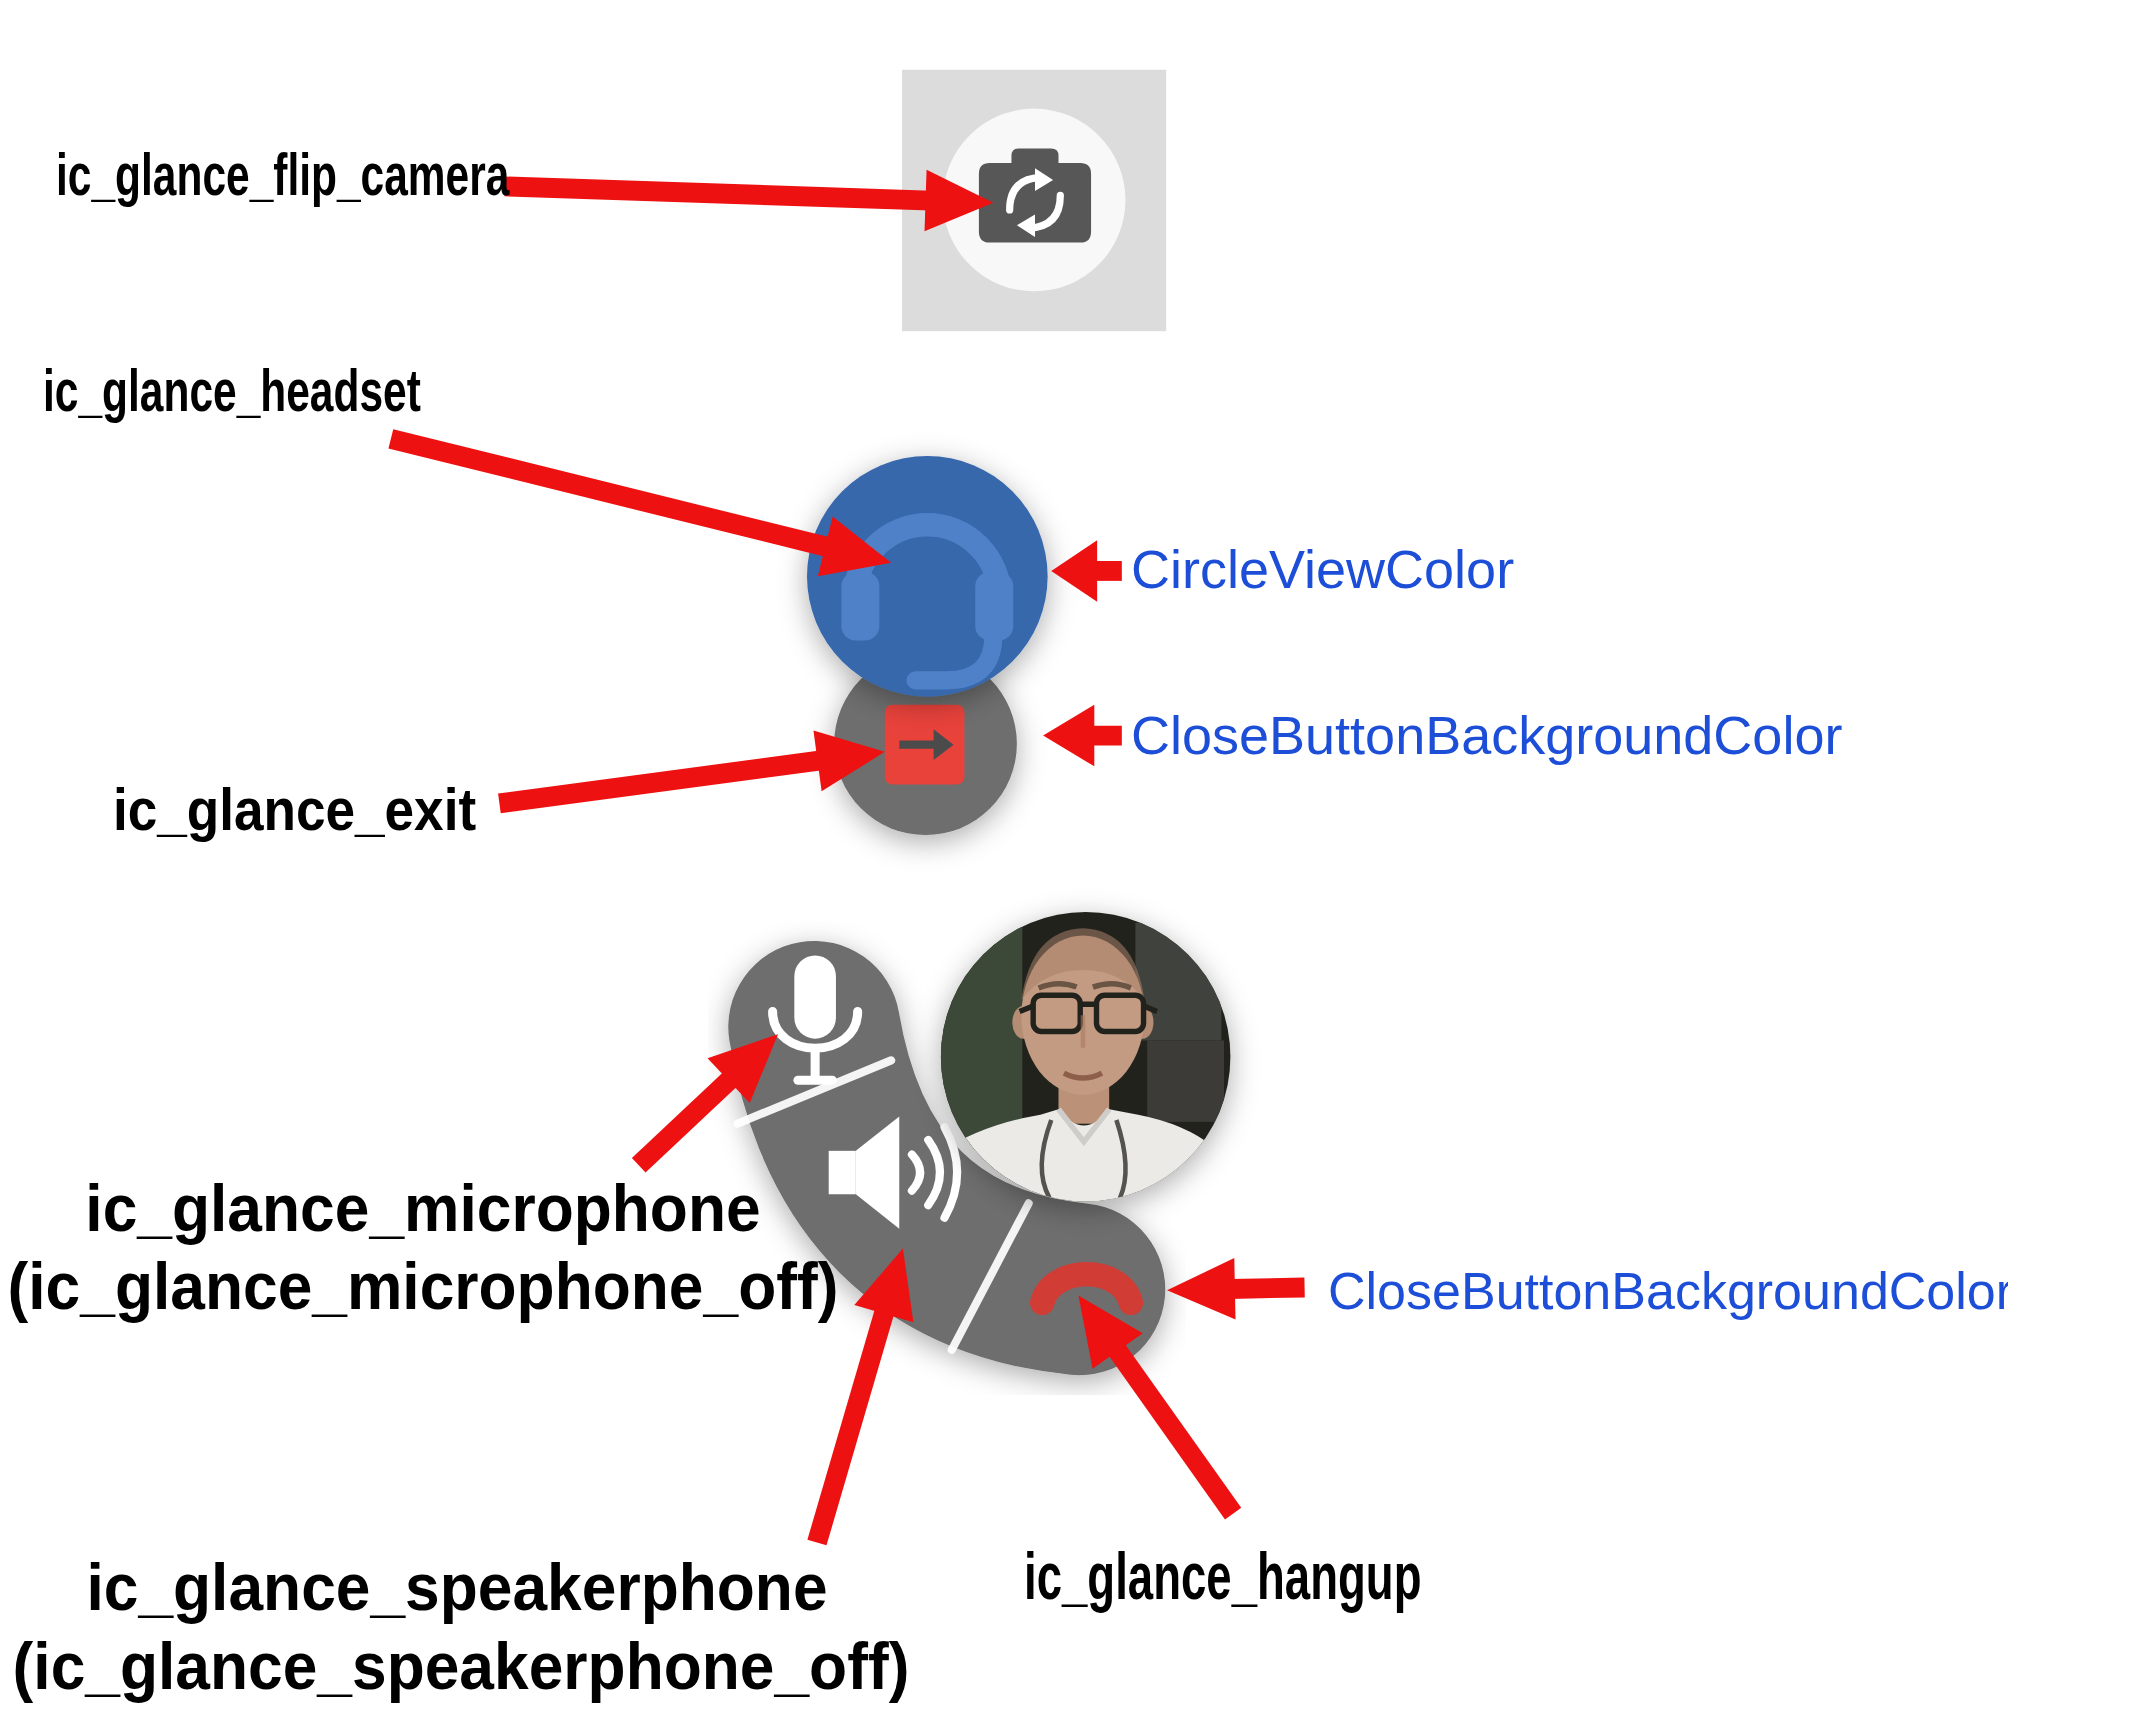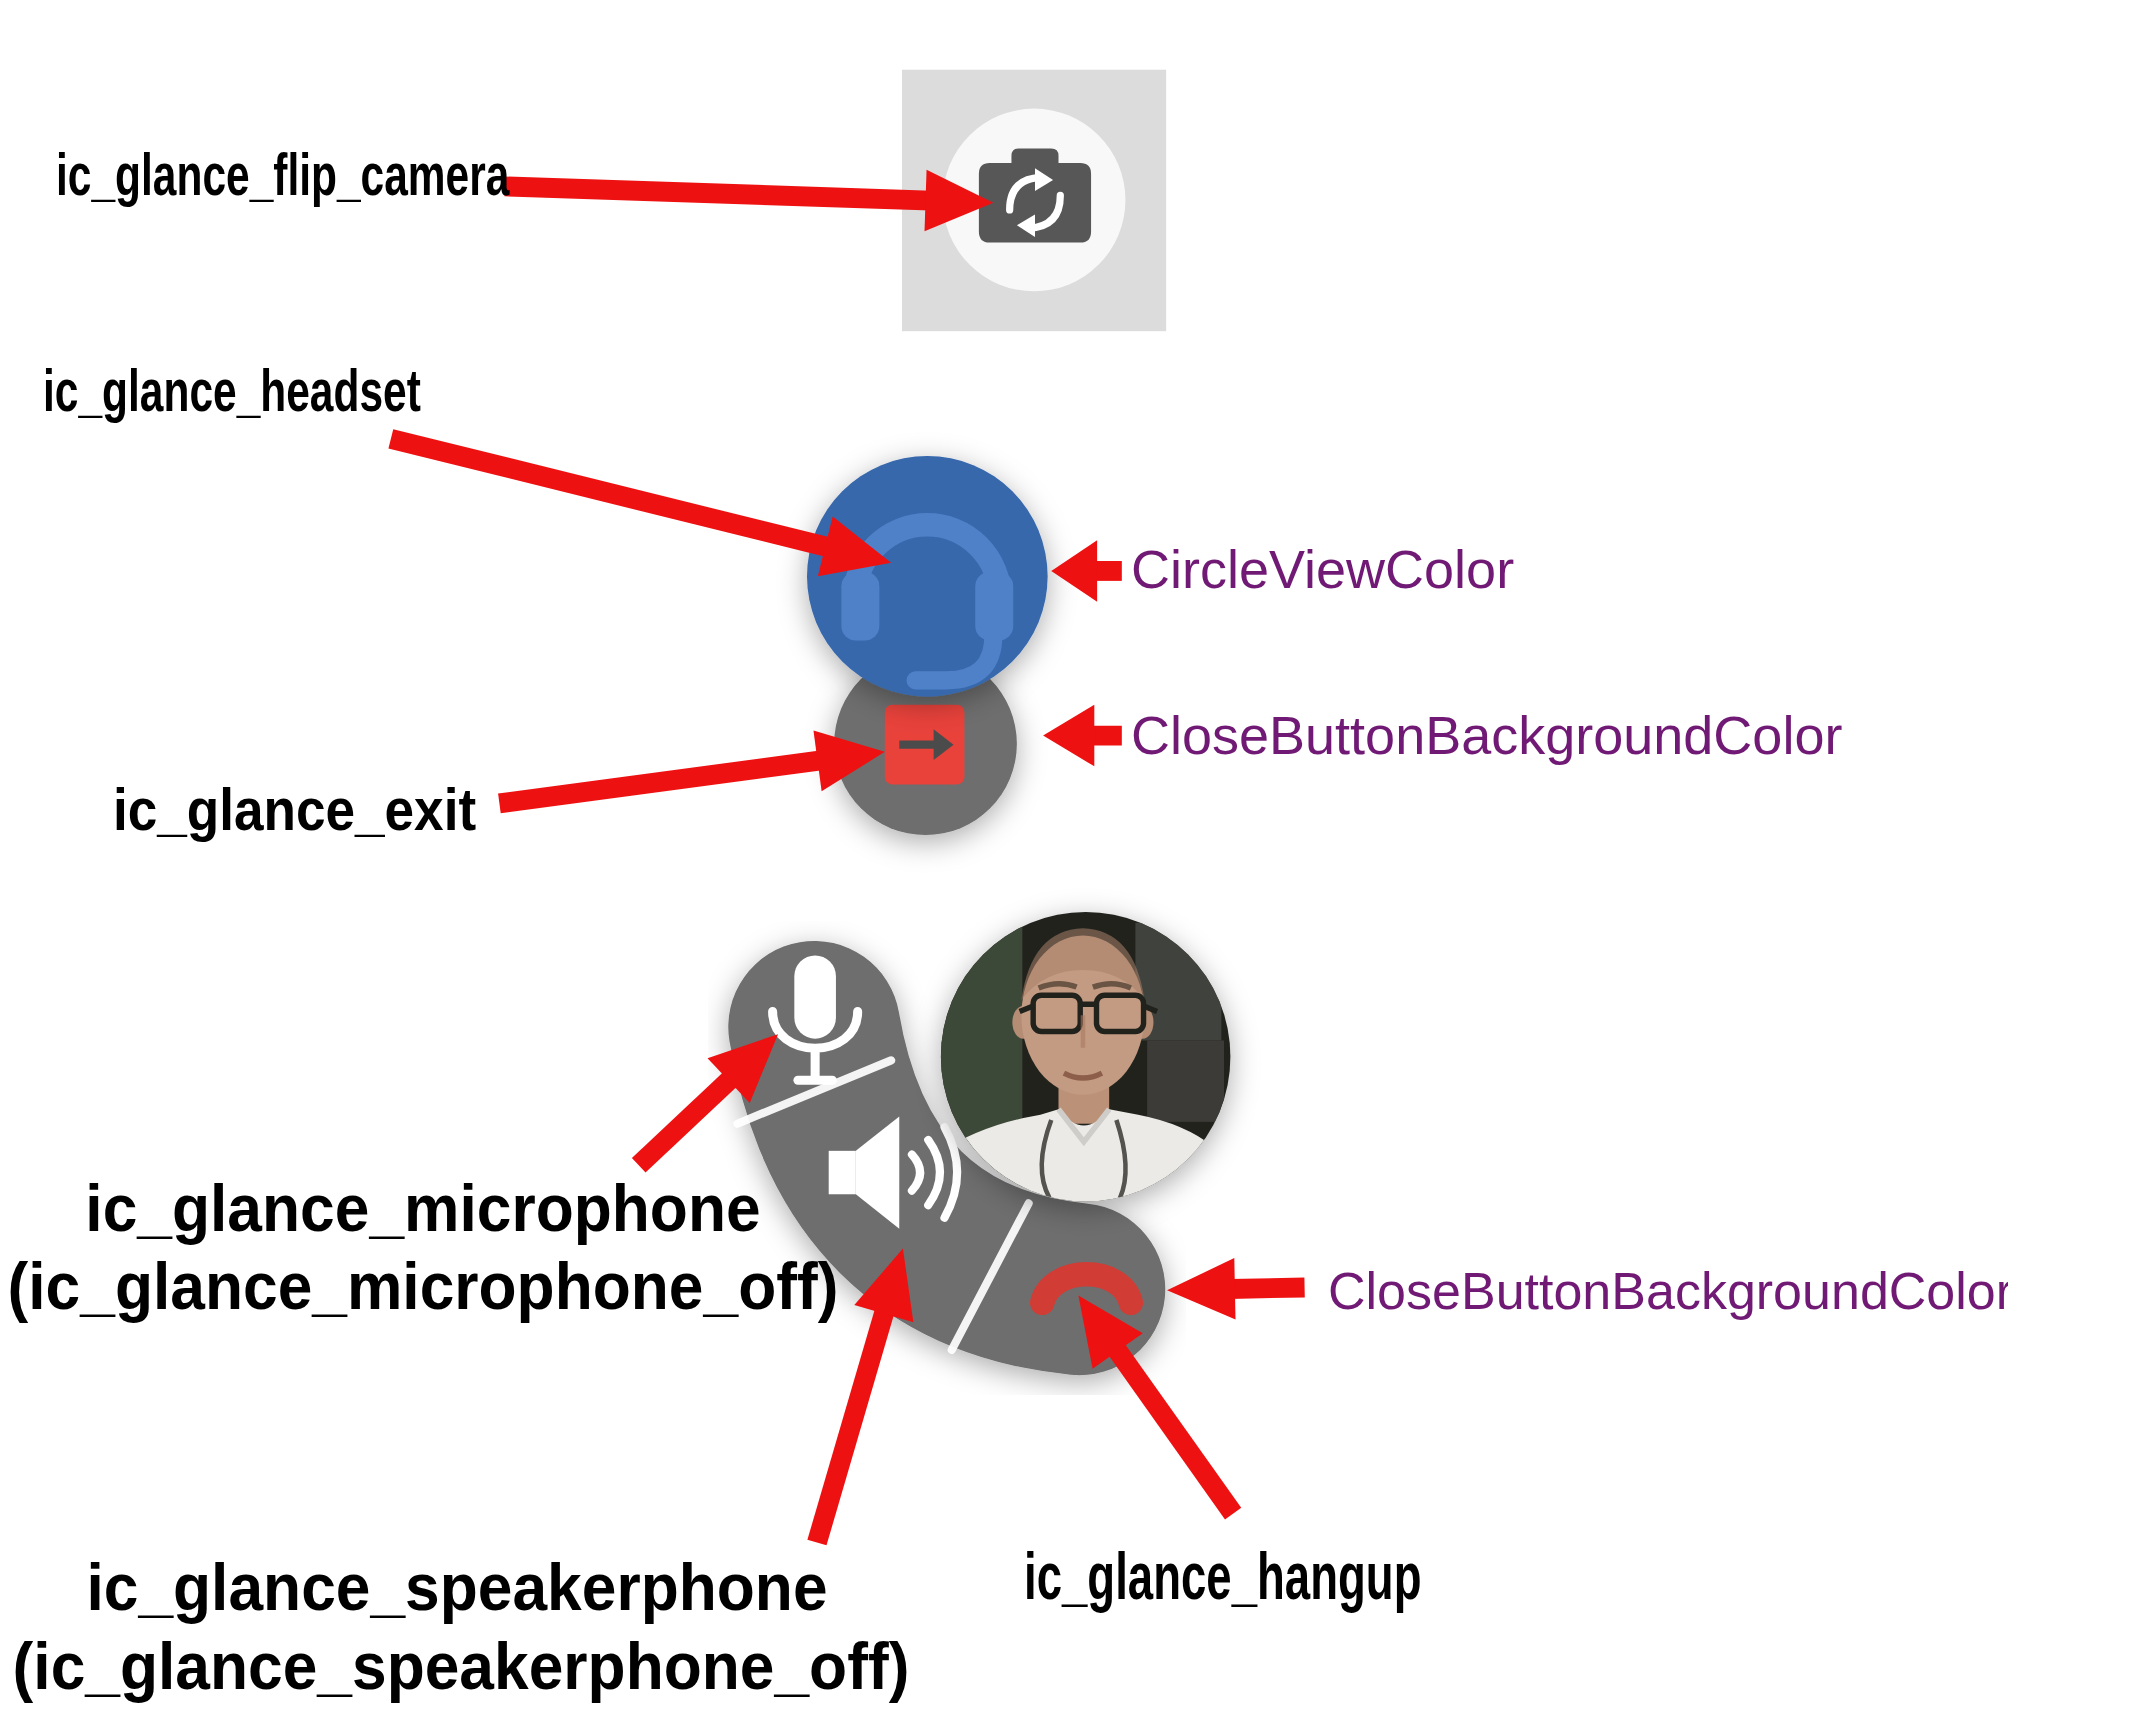--- a/index.html
+++ b/index.html
@@ -17,21 +17,21 @@
     color:#000;
     font-weight:bold;
     transform-origin:left center;
     line-height:1;
   }
   .lbl.left{transform:translateY(-50%) scaleX(0.72);}
   .lbl.exitw{transform:translateY(-50%) scaleX(0.90);}
   .lbl.wide{transform:translate(-50%,-50%) scaleX(0.93);transform-origin:center;}
   .lbl.cond{transform:translateY(-50%) scaleX(0.68);}
   .lbl.right{
-    font-weight:normal;color:#701a75;
+    font-weight:normal;color:#1d4ed8;
     transform:translateY(-50%);
   }
 </style>
 </head>
 <body>
 
 <div class="canvas">
 
   <svg class="gfx" width="2136" height="1729" viewBox="0 0 2361 1911">
     <defs>

